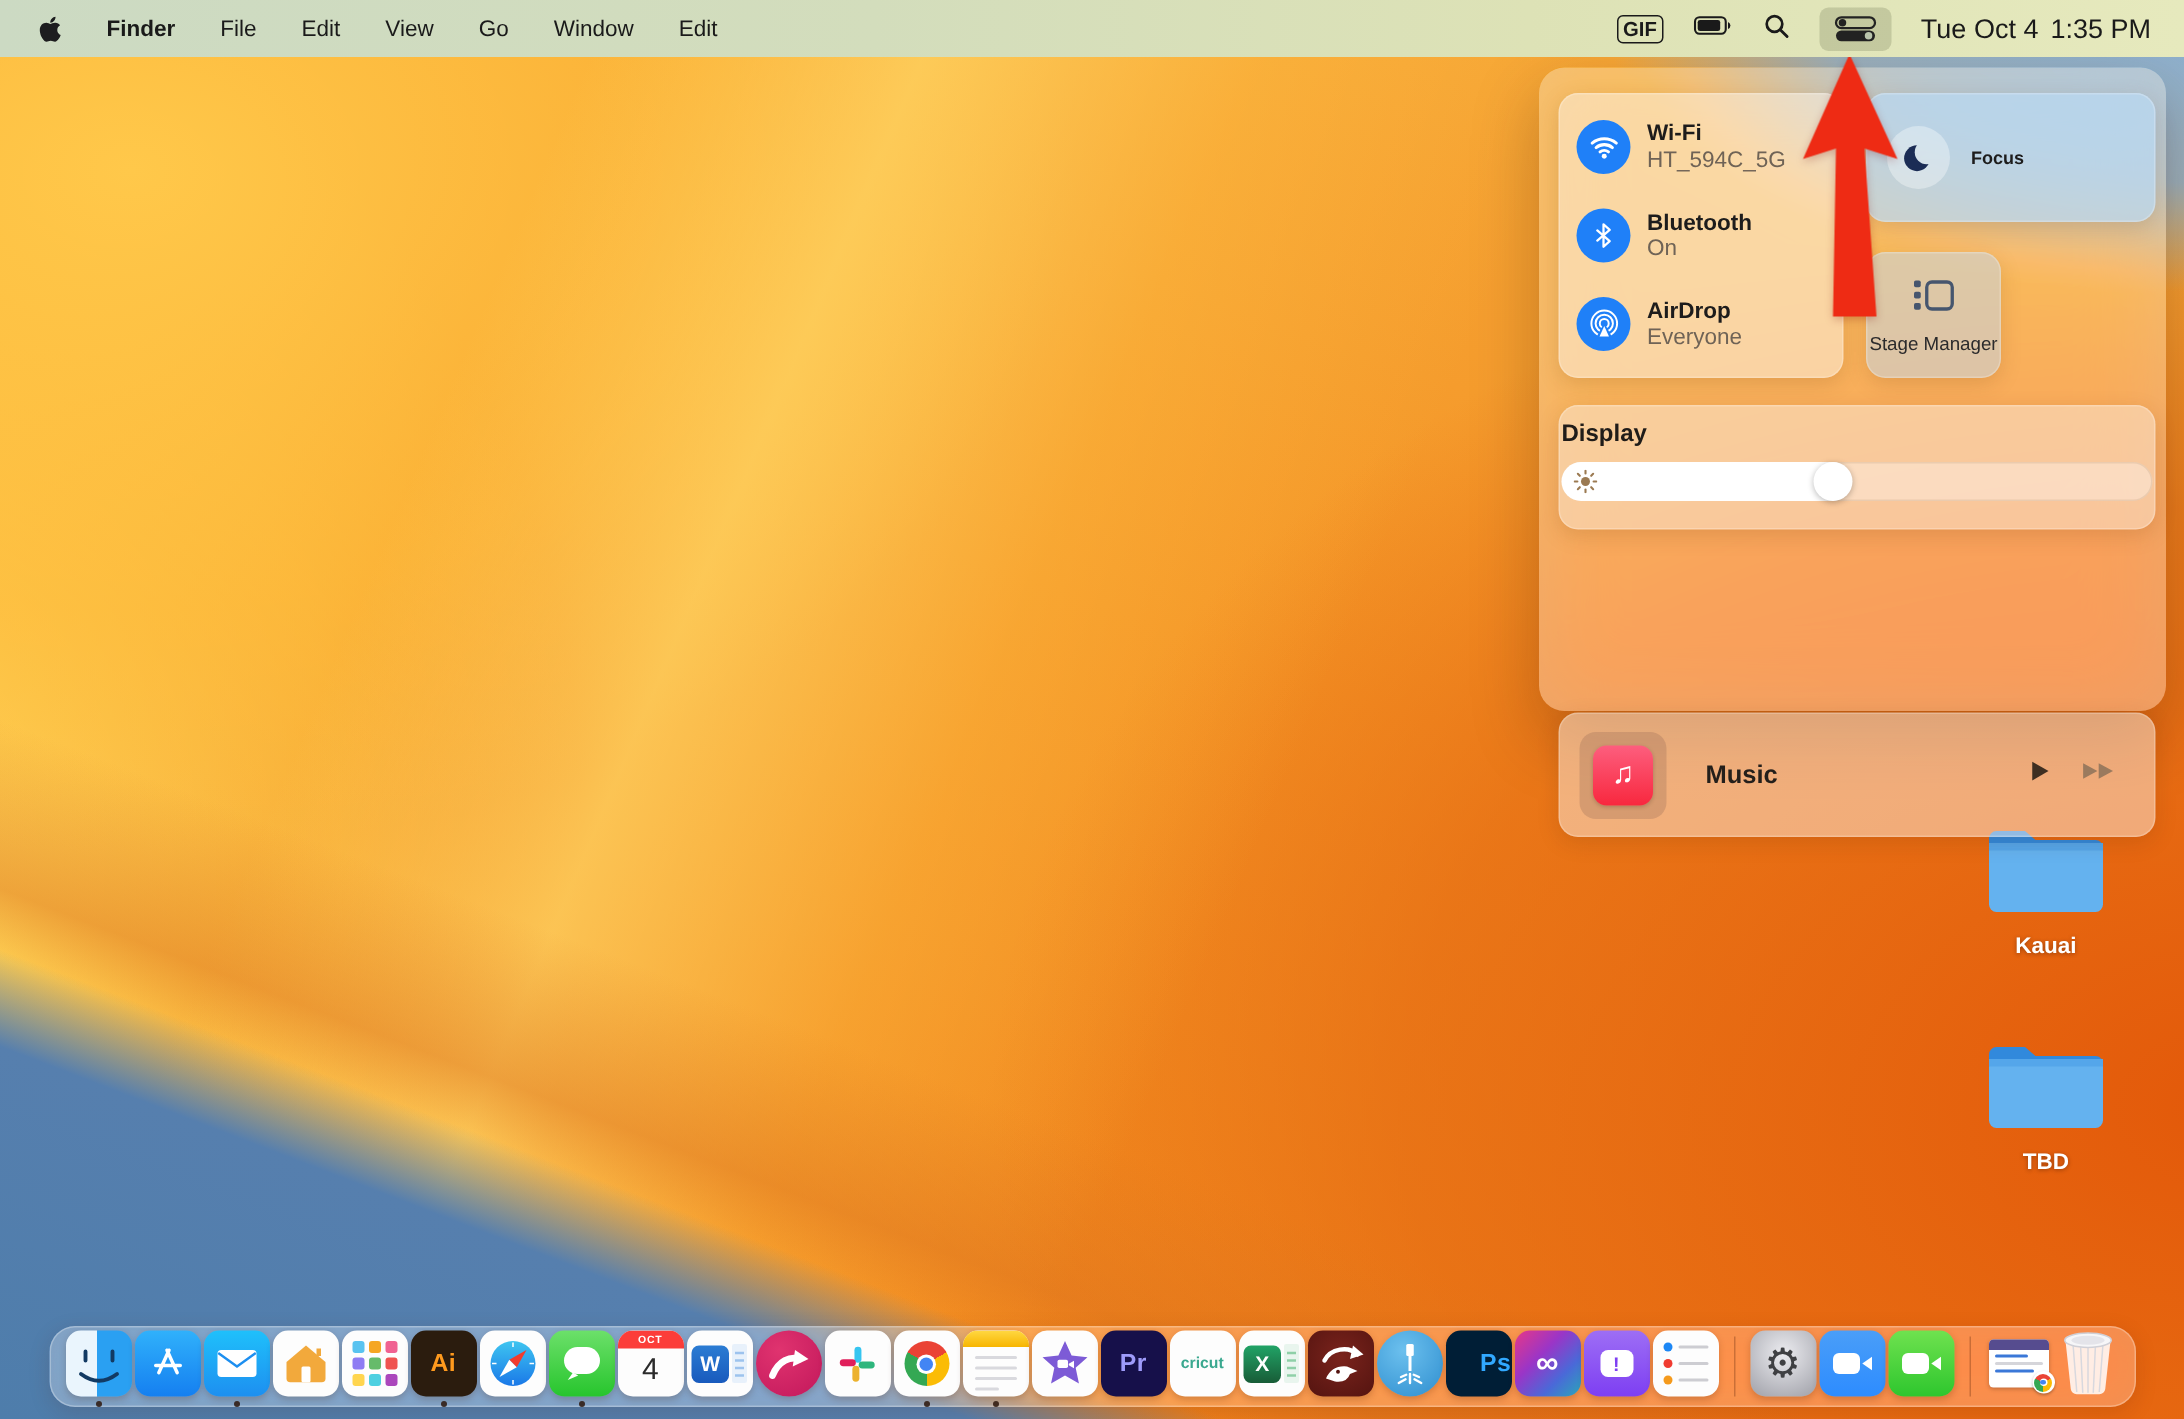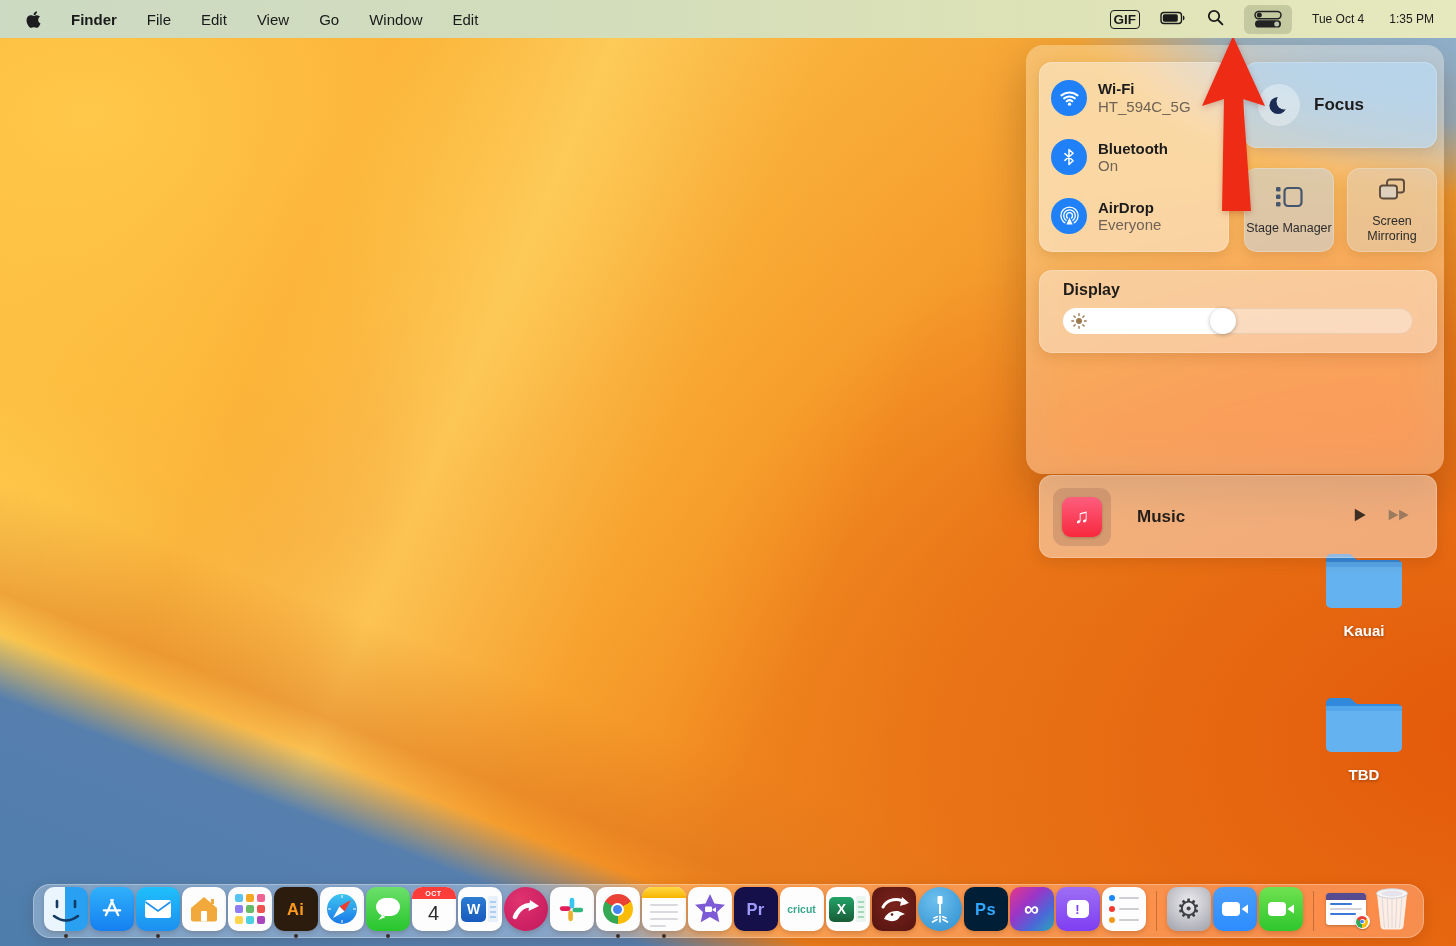--- a/index.html
+++ b/index.html
@@ -20,41 +20,41 @@
   .menubar{position:absolute;left:0;top:0;right:0;height:38px;z-index:10;
     background:linear-gradient(90deg,#ccdac3 0%,#d3ddbc 40%,#dde2b6 70%,#e6e9bd 100%);
     display:flex;align-items:center;justify-content:space-between;color:#1a1a1a;font-size:15px;}
   .mb-left{display:flex;align-items:center;gap:30px;padding-left:26px;}
   .mb-left .apple{display:flex;align-items:center;}
   .mi{cursor:default;}
   .mi.bold{font-weight:700;}
   .mb-right{display:flex;align-items:center;gap:20px;padding-right:22px;}
   .gif-badge{border:1.7px solid #1a1a1a;border-radius:4px;font-weight:700;font-size:13.5px;padding:0 3px;line-height:17px;}
   .cc-btn{background:rgba(60,70,40,.18);border-radius:6px;padding:5px 9px;display:flex;align-items:center;}
-  .clock{font-size:12px;display:flex;gap:25px;}
+  .clock{font-size:18px;display:flex;gap:8px;}
   
   .panel{position:absolute;left:1026px;top:45px;width:418px;height:429px;z-index:5;border-radius:17px;
     background:rgba(240,228,216,.42);backdrop-filter:blur(26px) saturate(160%);-webkit-backdrop-filter:blur(26px) saturate(160%);
     box-shadow:0 18px 45px rgba(70,30,5,.28);}
   .card{position:absolute;border-radius:13px;background:rgba(255,253,250,.45);
     box-shadow:0 4px 14px rgba(90,40,10,.15), inset 0 0 0 1px rgba(255,255,255,.22);}
   .card.conn{left:13px;top:17px;width:190px;height:190px;display:flex;flex-direction:column;justify-content:space-around;padding:6px 0;box-sizing:border-box;background:rgba(252,244,236,.5);}
   .cc-row{display:flex;align-items:center;gap:11px;padding:0 12px;cursor:default;}
   .cc-circ{width:36px;height:36px;border-radius:50%;background:#1f80f8;display:flex;align-items:center;justify-content:center;flex:0 0 36px;}
   .cc-txt{display:flex;flex-direction:column;line-height:1.15;}
   .cc-txt b{font-size:15px;font-weight:700;color:#1d1c1c;}
   .cc-txt small{font-size:15px;color:#6f6356;}
   .card.focus{left:218px;top:17px;width:193px;height:86px;display:flex;align-items:center;gap:14px;padding-left:14px;box-sizing:border-box;background:rgba(186,216,242,.72);}
   .focus-circ{width:42px;height:42px;border-radius:50%;background:rgba(255,255,255,.35);display:flex;align-items:center;justify-content:center;}
-  .focus-label{font-size:17px;font-weight:700;color:#1d1c1c;}
+  .focus-label{font-size:12px;font-weight:700;color:#1d1c1c;}
   .card.sqbtn{top:123px;width:90px;height:84px;display:flex;flex-direction:column;align-items:center;justify-content:center;gap:7px;text-align:center;}
   .card.stage{left:218px;background:rgba(198,213,228,.55);}
   .card.mirror{left:321px;width:90px;background:rgba(224,208,186,.55);}
   .sq-label{font-size:12.5px;color:#2c2b2c;line-height:1.15;}
-  .card.wide{left:13px;width:398px;height:83px;box-sizing:border-box;padding:11px 24px;}
+  .card.wide{left:13px;width:398px;height:83px;box-sizing:border-box;padding:11px 2px;}
   .card.display{top:225px;background:rgba(250,240,232,.46);}
   .card.sound{top:328px;height:84px;background:rgba(250,240,232,.46);}
   .card.music{top:430px;height:83px;background:rgba(252,242,234,.48);display:flex;align-items:center;padding:0 14px;}
   .mod-title{font-size:16px;font-weight:700;color:#201c19;margin-bottom:9px;}
   .slider{position:relative;height:26px;border-radius:13px;background:rgba(255,255,255,.36);box-shadow:inset 0 0 0 1px rgba(120,90,60,.12);}
   .slider .fill{position:absolute;left:0;top:0;bottom:0;background:#fff;border-radius:13px;}
   .slider .knob{position:absolute;right:-1px;top:0;width:26px;height:26px;border-radius:50%;background:#fff;box-shadow:0 1px 4px rgba(0,0,0,.28);}
   .slider .lead-icon{position:absolute;left:8px;top:5px;z-index:2;}
   .sound-slider-wrap{position:relative;}
   .sound .slider{width:322px;}
@@ -237,29 +237,20 @@
         <svg width="30" height="26" viewBox="0 0 30 26">
             <rect x="2" y="3" width="4.5" height="4.5" rx="1.2" fill="#46566e"></rect>
             <rect x="2" y="10.5" width="4.5" height="4.5" rx="1.2" fill="#46566e"></rect>
             <rect x="2" y="18" width="4.5" height="4.5" rx="1.2" fill="#46566e"></rect>
             <rect x="10.5" y="4" width="17" height="18" rx="3.5" fill="none" stroke="#46566e" stroke-width="2.2"></rect>
           </svg>
       </span>
       <span class="sq-label">Stage Manager</span>
     </div>
 
-    <div class="card sqbtn mirror">
-      <span>
-        <svg width="30" height="26" viewBox="0 0 30 26">
-            <rect x="10" y="2.5" width="17" height="13" rx="2.8" fill="none" stroke="#5d4b3b" stroke-width="1.9"></rect>
-            <rect x="3" y="8.5" width="17" height="13" rx="2.8" fill="#ddd0bc" stroke="#5d4b3b" stroke-width="1.9"></rect>
-          </svg>
-      </span>
-      <span class="sq-label">Screen Mirroring</span>
-    </div>
 
     <div class="card wide display">
       <div class="mod-title">Display</div>
       <div class="slider">
         <span class="lead-icon">
           <svg width="16" height="16" viewBox="0 0 16 16">
               <circle cx="8" cy="8" r="3" fill="#9b7a52"></circle>
               <g stroke="#9b7a52" stroke-width="1.4" stroke-linecap="round">
                 <line x1="8" y1="0.8" x2="8" y2="2.6"></line>
                 <line x1="8" y1="13.4" x2="8" y2="15.2"></line>
@@ -529,21 +520,21 @@
               <line x1="7" y1="24" x2="10.5" y2="22.5"></line>
               <line x1="19" y1="24" x2="15.5" y2="22.5"></line>
               <line x1="5.5" y1="28" x2="10" y2="25.5"></line>
               <line x1="20.5" y1="28" x2="16" y2="25.5"></line>
             </g>
           </svg>
       </div>
     </div>
 
     <div class="di">
-      <div class="ic" style="background:#001e36;">
+      <div class="ic" style="background:#001e36;justify-content:flex-end;">
           <span class="glyph2" style="color:#31a8ff;">Ps</span>
         </div>
     </div>
 
     <div class="di">
       <div class="ic" style="background:linear-gradient(135deg,#e63888,#9a35c7 38%,#4a69d8 70%,#2aa6b8);">
           <span style="color:#fff;font-weight:700;font-size:21px;">∞</span>
         </div>
     </div>
 

